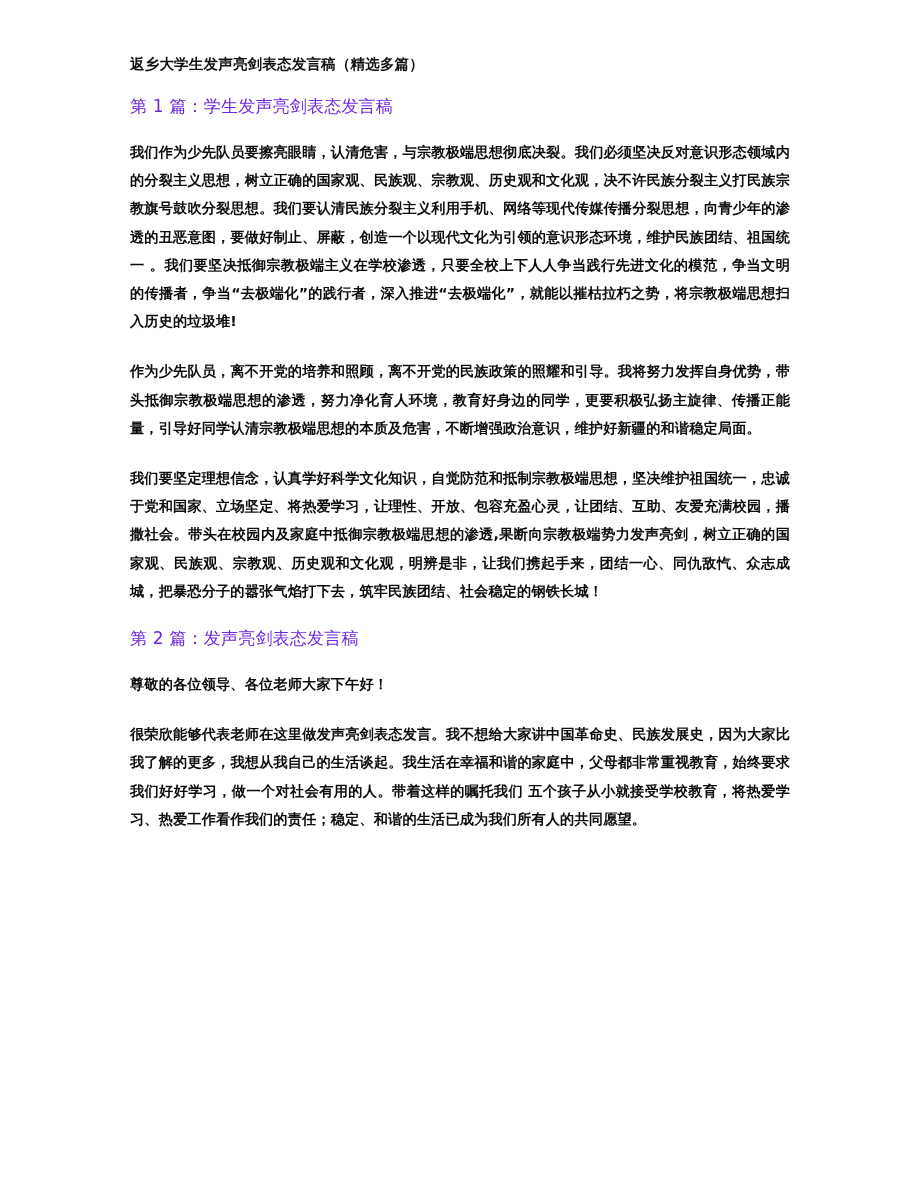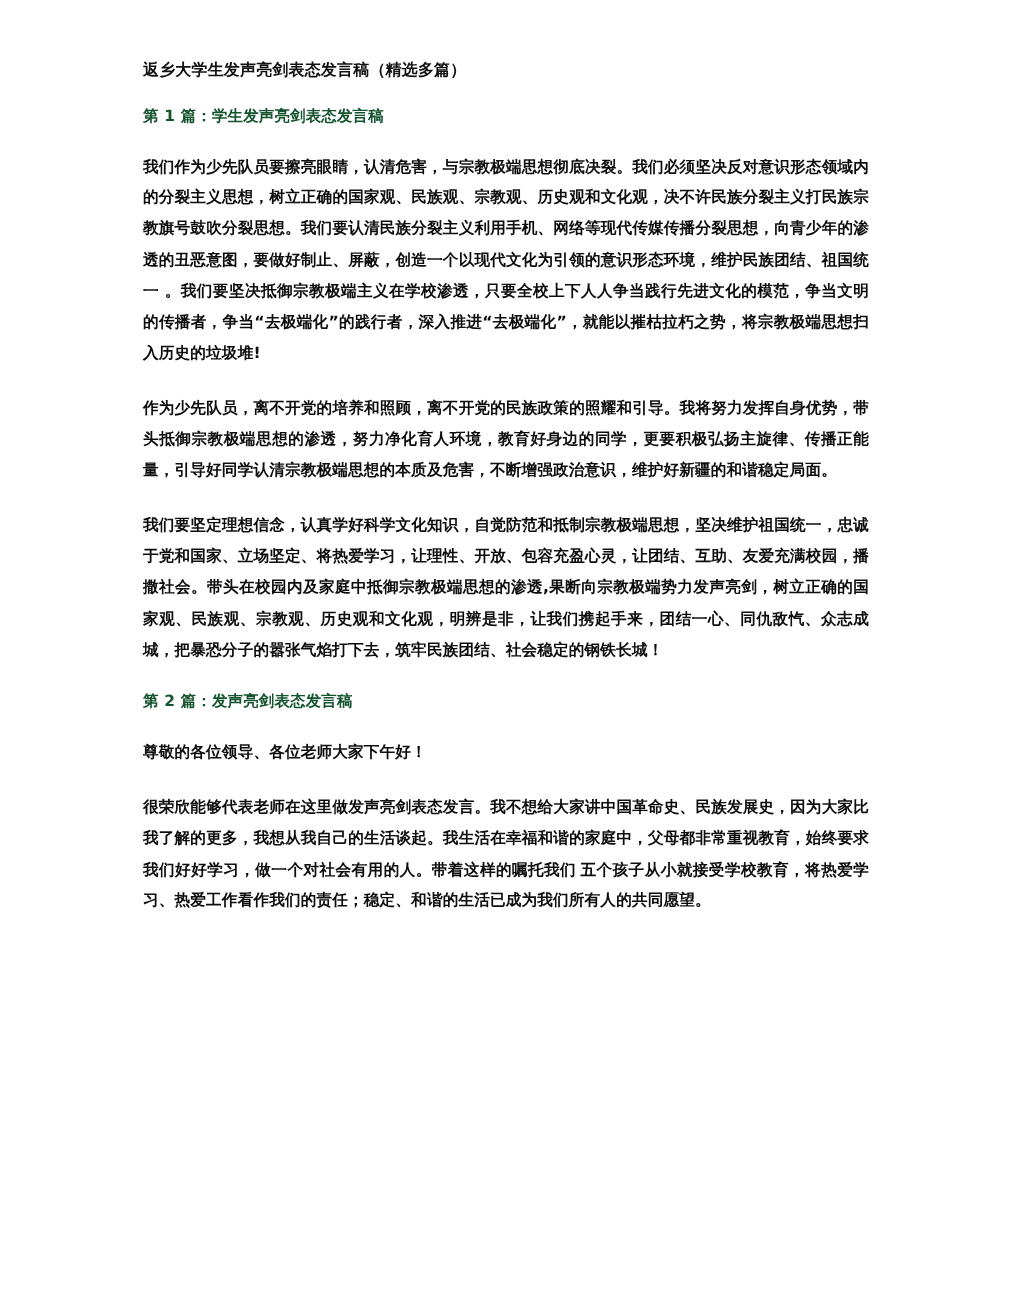--- a/index.html
+++ b/index.html
@@ -27,26 +27,26 @@
   }
   .doc-title {
     font-size: 14.5px;
     font-weight: 700;
     line-height: 22px;
     letter-spacing: 0.2px;
     margin: 0 0 20px 0;
     color: #111111;
   }
   .section-label {
-    font-size: 14px;
-    font-weight: 700;
+    font-size: 17px;
+    font-weight: 400;
     line-height: 22px;
     letter-spacing: 0.2px;
     margin: 0 0 21px 0;
-    color: #14532d;
+    color: #6d28d9;
   }
   .sub-title {
     font-size: 14px;
     font-weight: 700;
     line-height: 22px;
     letter-spacing: 0.2px;
     margin: 0 0 22px 0;
     color: #111111;
   }
   .para {
@@ -54,21 +54,20 @@
     font-weight: 700;
     line-height: 28.2px;
     text-align: justify;
     text-justify: inter-ideograph;
     letter-spacing: 0.15px;
     margin: 0 0 22px 0;
     color: #0d0d0d;
   }
   .para:last-child {
     margin-bottom: 0;
-    font-family: Liberation Serif, serif;
   }
 </style>
 </head>
 <body>
 
 <div class="page">
   <div class="doc">
 
     <h1 class="doc-title">返乡大学生发声亮剑表态发言稿（精选多篇）</h1>
 

